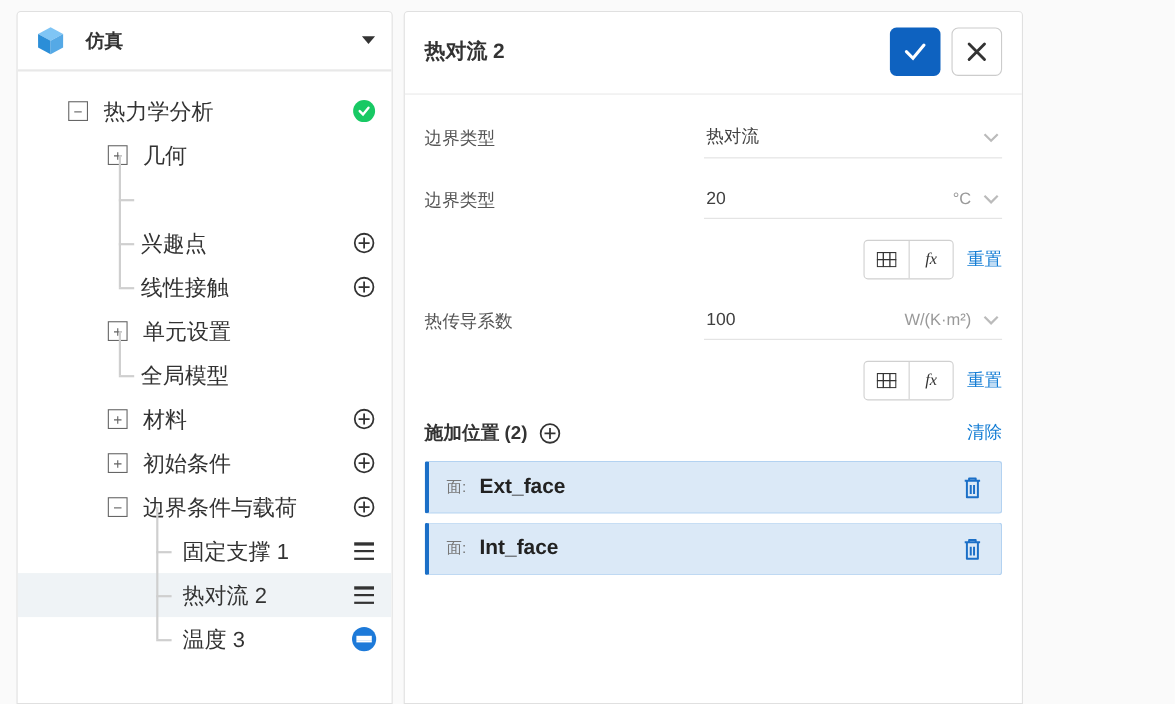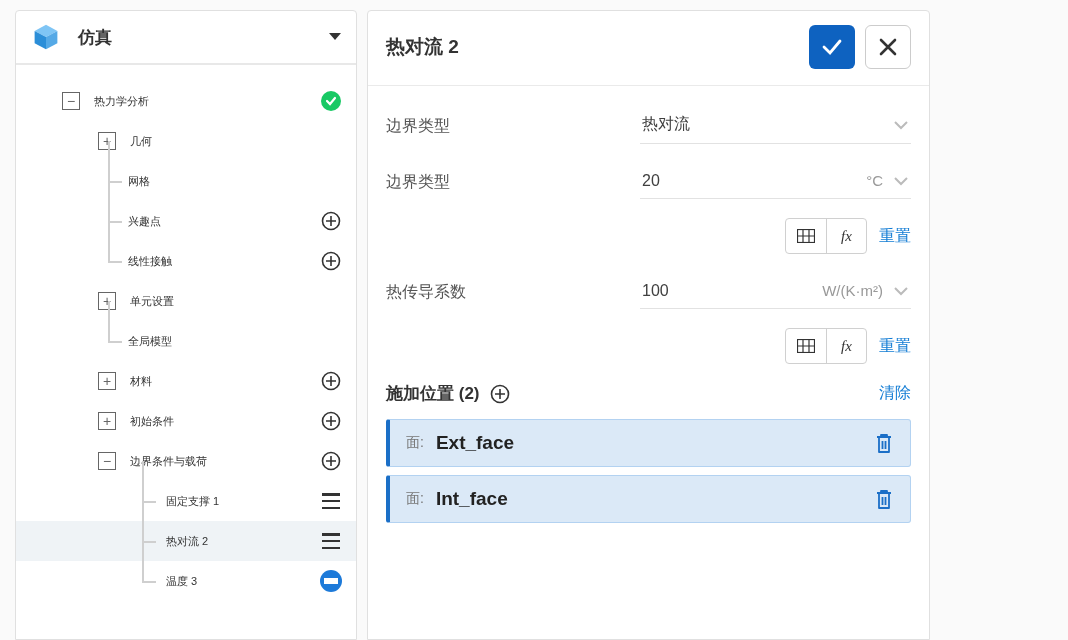--- a/index.html
+++ b/index.html
@@ -9,21 +9,21 @@
     .sidebar { width: 342px; background: #fff; border: 1px solid #e0e0e0; margin: 10px 0 0 15px; border-radius: 4px 4px 0 0; overflow: hidden; display: flex; flex-direction: column; }
     .sidebar-header { display: flex; align-items: center; padding: 12px 16px; border-bottom: 2px solid #e8e8e8; position: relative; }
     .sidebar-header .cube-icon { width: 28px; height: 28px; margin-right: 18px; }
     .sidebar-header-title { font-size: 17px; font-weight: 700; color: #333; text-align: center; }
     .sidebar-header-caret { position: absolute; right: 14px; font-size: 14px; color: #333; }
 
     .tree { padding: 16px 0 0 0; overflow-y: auto; }
     .tree-row { display: flex; align-items: center; min-height: 40px; position: relative; cursor: pointer; }
     .tree-row.selected { background: #eff3f6; }
     .tree-toggle { width: 18px; height: 18px; border: 1.5px solid #666; display: flex; align-items: center; justify-content: center; font-size: 14px; line-height: 1; color: #666; margin-right: 14px; flex-shrink: 0; background: #fff; }
-    .tree-label { font-size: 11px; color: #333; flex: 1; }
+    .tree-label { font-size: 20px; color: #333; flex: 1; }
     .tree-action { position: absolute; right: 14px; top: 50%; transform: translateY(-50%); width: 22px; height: 22px; display: flex; align-items: center; justify-content: center; }
     .plus-circle { width: 20px; height: 20px; }
     .lines-icon { width: 18px; height: 16px; display: flex; flex-direction: column; justify-content: space-between; }
     .lines-icon span { height: 2.5px; background: #333; }
     .lines-icon.filled { width: 22px; height: 22px; border-radius: 50%; background: #1d7ad9; align-items: center; justify-content: center; padding: 5px 4px; }
     .lines-icon.filled span { background: #fff; width: 14px; height: 2px; }
     .check-badge { width: 20px; height: 20px; border-radius: 50%; background: #18c964; display: flex; align-items: center; justify-content: center; }
 
     .d0 { padding-left: 46px; }
     .d1 { padding-left: 82px; }
@@ -101,21 +101,20 @@
     </div>
 
     <div class="tree-row d1">
       <span class="tree-toggle">+</span>
       <span class="tree-label">几何</span>
     </div>
 
     <div class="tree-row d2" style="position:relative;">
       <span class="tree-vline" style="left:92px; top:-20px; height:40px;"></span>
       <span class="tree-hline" style="left:92px; top:20px; width:14px;"></span>
-      <span class="tree-label">网格</span>
     </div>
 
     <div class="tree-row d2" style="position:relative;">
       <span class="tree-vline" style="left:92px; top:-20px; height:40px;"></span>
       <span class="tree-hline" style="left:92px; top:20px; width:14px;"></span>
       <span class="tree-label">兴趣点</span>
       <span class="tree-action">
         <svg class="plus-circle" viewBox="0 0 20 20">
             <circle cx="10" cy="10" r="8.5" fill="none" stroke="#333" stroke-width="1.6"></circle>
             <path d="M10 5 V15 M5 10 H15" stroke="#333" stroke-width="1.6"></path>

